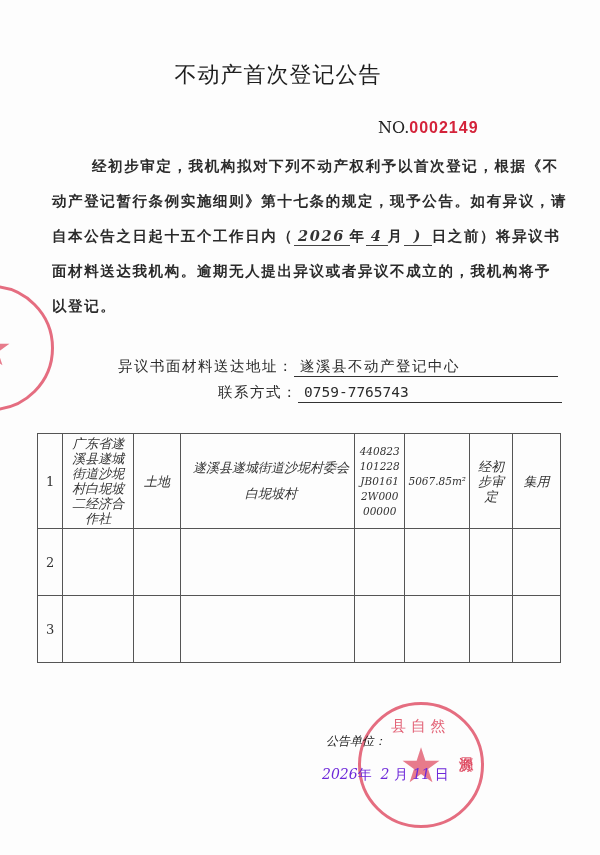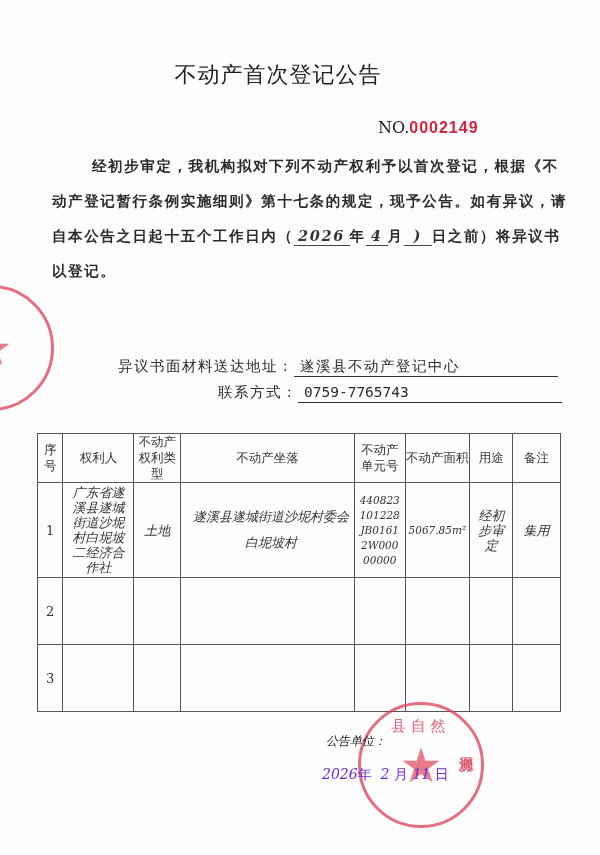--- a/index.html
+++ b/index.html
@@ -46,20 +46,21 @@
 <div class="docno">
   <span>NO.</span><span class="num">0002149</span>
 </div>
 
 <div class="para" style="top:148px;">
   <div class="line indent">经初步审定，我机构拟对下列不动产权利予以首次登记，根据《不</div>
   <div class="line">动产登记暂行条例实施细则》第十七条的规定，现予公告。如有异议，请</div>
   <div class="line">
     <span>自本公告之日起十五个工作日内（</span><span class="hw" style="width:56px;">2026</span><span>年</span><span class="hw" style="width:22px;">4</span><span>月</span><span class="hw" style="width:28px;">)</span><span>日之前）将异议书</span>
   </div>
+  <div class="line">面材料送达我机构。逾期无人提出异议或者异议不成立的，我机构将予</div>
   <div class="line">以登记。</div>
 </div>
 
 <div class="field-row" style="top:356px; left:118px;">
   <span>异议书面材料送达地址：</span><span class="val" style="width:264px;">遂溪县不动产登记中心</span>
 </div>
 
 <div class="field-row" style="top:382px; left:218px;">
   <span>联系方式：</span><span class="val" style="width:264px; font-family:'DejaVu Sans Mono',monospace; letter-spacing:0;">0759-7765743</span>
 </div>
@@ -69,30 +70,20 @@
     <col style="width:26px">
       <col style="width:73px">
       <col style="width:48px">
       <col style="width:180px">
     <col style="width:52px">
       <col style="width:52px">
       <col style="width:44px">
       <col style="width:49px">
   </colgroup>
   <tbody>
-      <tr>
-    <th>序号</th>
-    <th>权利人</th>
-    <th>不动产权利类型</th>
-    <th>不动产坐落</th>
-    <th>不动产单元号</th>
-    <th>不动产面积</th>
-    <th>用途</th>
-    <th>备注</th>
-  </tr>
   <tr>
     <td>1</td>
     <td class="hand">广东省遂溪县遂城街道沙坭村白坭坡二经济合作社</td>
     <td class="hand" style="text-align:center;">土地</td>
     <td class="hand big">遂溪县遂城街道沙坭村委会白坭坡村</td>
     <td class="hand" style="word-break:break-all; font-size:10.5px; text-align:center;">440823101228JB01612W00000000</td>
     <td class="hand" style="font-size:10.5px; text-align:center;">5067.85m²</td>
     <td class="hand" style="text-align:center;">经初步审定</td>
     <td class="hand" style="text-align:center; font-size:13px;">集用</td>
   </tr>

